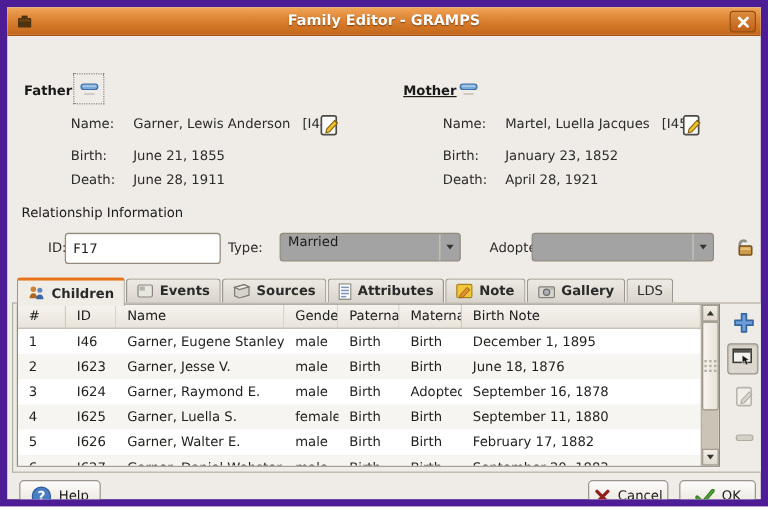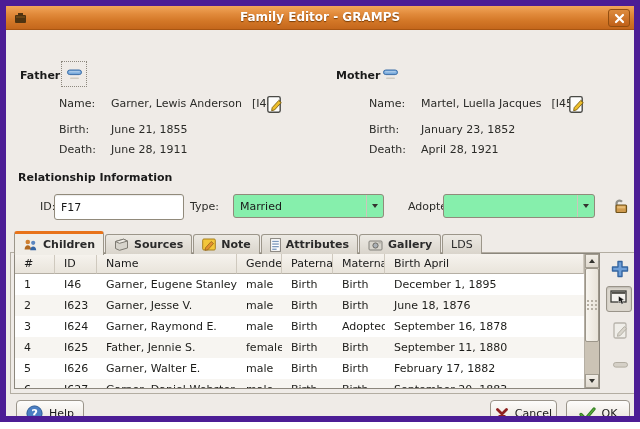--- a/index.html
+++ b/index.html
@@ -29,40 +29,40 @@
     align-items:center; justify-content:center; }
   .parent-btn.focused { outline:1px dotted #8d887e; }
 
   .info-row { position:absolute; display:flex; align-items:center; white-space:nowrap;margin-left:15px; }
   .ilabel { display:inline-block; width:52px; }
   .gid { margin-left:10px; }
   .icon-btn { position:absolute; width:22px; height:22px; display:flex;
     align-items:center; justify-content:center; }
 
   
-  .rel-heading { position:absolute; left:12px; top:165px; font-weight:bold; color:#1a1a1a; }
+  .rel-heading { position:absolute; left:12px; top:165px; font-weight:normal; color:#1a1a1a; }
   .frm-label { position:absolute;margin-left:12px; }
   .text-input { position:absolute; height:24px; border:1px solid #918A7B; border-radius:3px;
     background:#fff; padding:12px 6px; font-family:"DejaVu Sans",sans-serif; font-size:11px;
     color:#1a1a1a; box-shadow:inset 0 1px 1px rgba(0,0,0,0.08); }
   .combo { position:absolute; height:24px; border:1px solid #918A7B; border-radius:3px;
-    background:#86efac; display:flex; align-items:center; }
+    background:#a3a3a3; display:flex; }
   .combo-value { flex:1; padding-left:6px; color:#1a1a1a; }
   .combo-arrow { width:17px; height:100%; border-left:1px solid #CCC6BB;
     display:flex; align-items:center; justify-content:center; }
   .tri-down { width:0; height:0; border-left:3.5px solid transparent;
     border-right:3.5px solid transparent; border-top:4.5px solid #33332f; }
   .tri-up { width:0; height:0; border-left:3.5px solid transparent;
     border-right:3.5px solid transparent; border-bottom:4.5px solid #33332f; }
 
   
   .notebook-page { position:absolute; left:4px; top:246px; width:632px; height:142px;
     background:#EFEBE7; border:1px solid #B3ADA2; }
   .tab-bar { position:absolute; left:8px; top:224px; height:24px; display:flex;
-    align-items:flex-end; z-index:3; }
+    align-items:center; z-index:3; }
   .tab { display:inline-flex; align-items:center; gap:5px; padding:0 8px; height:20px;
     background:linear-gradient(#EDEAE4,#D9D4CB); border:1px solid #9C968A; border-bottom:none;
     border-radius:3px 3px 0 0; margin-right:1px; font-weight:bold; color:#2a2a2a; }
   .tab.plain { font-weight:normal; }
   .tab.active { background:#F0EDE7; height:24px; border-top:3px solid #E8731A;
     margin-bottom:-1px; z-index:4; }
   .tab-ic { display:inline-flex; }
 
   
   .table { position:absolute; left:8px; top:247px; width:586px; height:136px;
@@ -153,21 +153,21 @@
   </span>
   <div class="info-row" style="left:38px; top:117px;">
     <span class="ilabel">Birth:</span>
     <span>June 21, 1855</span>
   </div>
   <div class="info-row" style="left:38px; top:137px;">
     <span class="ilabel">Death:</span>
     <span>June 28, 1911</span>
   </div>
 
-  <span class="sec-label" style="left:330px; top:63px;">Mother</span>
+  <span class="sec-label" style="left:330px; top:63px;text-decoration:underline;">Mother</span>
   <span class="parent-btn" style="left:372px; top:56px;">
     <span class="ic">
         <svg width="17" height="13" viewBox="0 0 17 13">
           <rect x="1.5" y="2" width="14" height="4.6" rx="2.3" fill="#79AADC" stroke="#3D6FA8"></rect>
           <rect x="3" y="3" width="11" height="1.4" rx="0.7" fill="#A8C8E8"></rect>
           <rect x="4" y="9.5" width="9" height="1.6" rx="0.8" fill="#CFCAC0"></rect>
         </svg>
       </span>
   </span>
   <div class="info-row" style="left:348px; top:91px;">
@@ -228,47 +228,56 @@
             <circle cx="4.8" cy="4" r="2.3" fill="#D08030"></circle>
             <path d="M1.6 11.6 c0-2.7 1.4-4.3 3.2-4.3 s3.2 1.6 3.2 4.3 z" fill="#B06820"></path>
             <circle cx="10.2" cy="4.8" r="2.1" fill="#5B86C0"></circle>
             <path d="M7.2 12.3 c0-2.4 1.3-3.9 3-3.9 s3 1.5 3 3.9 z" fill="#3465A4"></path>
           </svg>
         </span>
         <span>Children</span>
       </div>
       <div class="tab">
         <span class="ic tab-ic">
+          <svg width="14" height="13" viewBox="0 0 14 13">
+            <rect x="1" y="1.5" width="12" height="10" rx="1.5" fill="#E8E6E0" stroke="#8A867C"></rect>
+            <rect x="2.2" y="2.7" width="4.5" height="3.5" fill="#B8B4AA"></rect>
+          </svg>
+        </span>
+        <span>Events</span>
+      </div>
+      <div class="tab">
+        <span class="ic tab-ic">
           <svg width="15" height="13" viewBox="0 0 15 13">
             <path d="M1.5 3.5 L9.5 1.2 L13.5 3 L13.5 10 L5.5 12.3 L1.5 10.5 Z" fill="#D6D3CB" stroke="#7D7A72"></path>
             <path d="M1.5 3.5 L9.5 1.2 L13.5 3 L5.5 5.3 Z" fill="#EFECE6" stroke="#7D7A72"></path>
           </svg>
         </span>
         <span>Sources</span>
-      </div>
-      <div class="tab">
-        <span class="ic tab-ic">
-          <svg width="14" height="13" viewBox="0 0 14 13">
-            <rect x="0.7" y="1" width="12.6" height="11" rx="1.2" fill="#F3C63A" stroke="#A8801E"></rect>
-            <path d="M3.5 9.8 L9.2 3.5 L11.5 5.5 L5.8 11.8 L3 12.3 Z" fill="#E2902E" stroke="#8D5A16" stroke-width="0.7"></path>
-          </svg>
-        </span>
-        <span>Note</span>
       </div>
       <div class="tab">
         <span class="ic tab-ic">
           <svg width="11" height="14" viewBox="0 0 11 14">
             <rect x="0.6" y="0.6" width="9.8" height="12.8" fill="#FFFFFF" stroke="#84807A"></rect>
             <rect x="2.2" y="2.8" width="6.6" height="1.3" fill="#7C98BC"></rect>
             <rect x="2.2" y="5.4" width="6.6" height="1.3" fill="#7C98BC"></rect>
             <rect x="2.2" y="8" width="6.6" height="1.3" fill="#7C98BC"></rect>
             <rect x="2.2" y="10.6" width="4.4" height="1.3" fill="#7C98BC"></rect>
           </svg>
         </span>
         <span>Attributes</span>
+      </div>
+      <div class="tab">
+        <span class="ic tab-ic">
+          <svg width="14" height="13" viewBox="0 0 14 13">
+            <rect x="0.7" y="1" width="12.6" height="11" rx="1.2" fill="#F3C63A" stroke="#A8801E"></rect>
+            <path d="M3.5 9.8 L9.2 3.5 L11.5 5.5 L5.8 11.8 L3 12.3 Z" fill="#E2902E" stroke="#8D5A16" stroke-width="0.7"></path>
+          </svg>
+        </span>
+        <span>Note</span>
       </div>
       <div class="tab">
         <span class="ic tab-ic">
           <svg width="15" height="12" viewBox="0 0 15 12">
             <rect x="1" y="2" width="13" height="9" rx="1" fill="#D8D5CD" stroke="#82807A"></rect>
             <circle cx="7.5" cy="6.5" r="2.6" fill="#AAB0B6" stroke="#6C6A64"></circle>
             <rect x="10.5" y="3" width="2.5" height="1.5" fill="#B8B5AD"></rect>
           </svg>
         </span>
         <span>Gallery</span>
@@ -279,21 +288,21 @@
     </div>
 
   <div class="table">
     <div class="thead">
         <div class="th">#</div>
         <div class="th">ID</div>
         <div class="th">Name</div>
         <div class="th">Gender</div>
         <div class="th">Paternal</div>
         <div class="th">Maternal</div>
-        <div class="th">Birth April</div>
+        <div class="th">Birth Note</div>
       </div>
     <div class="tbody">
         <div class="trow">
           <div class="td">1</div>
           <div class="td">I46</div>
           <div class="td">Garner, Eugene Stanley</div>
           <div class="td">male</div>
           <div class="td">Birth</div>
           <div class="td">Birth</div>
           <div class="td">December 1, 1895</div>
@@ -312,21 +321,21 @@
           <div class="td">I624</div>
           <div class="td">Garner, Raymond E.</div>
           <div class="td">male</div>
           <div class="td">Birth</div>
           <div class="td">Adopted</div>
           <div class="td">September 16, 1878</div>
         </div>
         <div class="trow">
           <div class="td">4</div>
           <div class="td">I625</div>
-          <div class="td">Father, Jennie S.</div>
+          <div class="td">Garner, Luella S.</div>
           <div class="td">female</div>
           <div class="td">Birth</div>
           <div class="td">Birth</div>
           <div class="td">September 11, 1880</div>
         </div>
         <div class="trow">
           <div class="td">5</div>
           <div class="td">I626</div>
           <div class="td">Garner, Walter E.</div>
           <div class="td">male</div>

